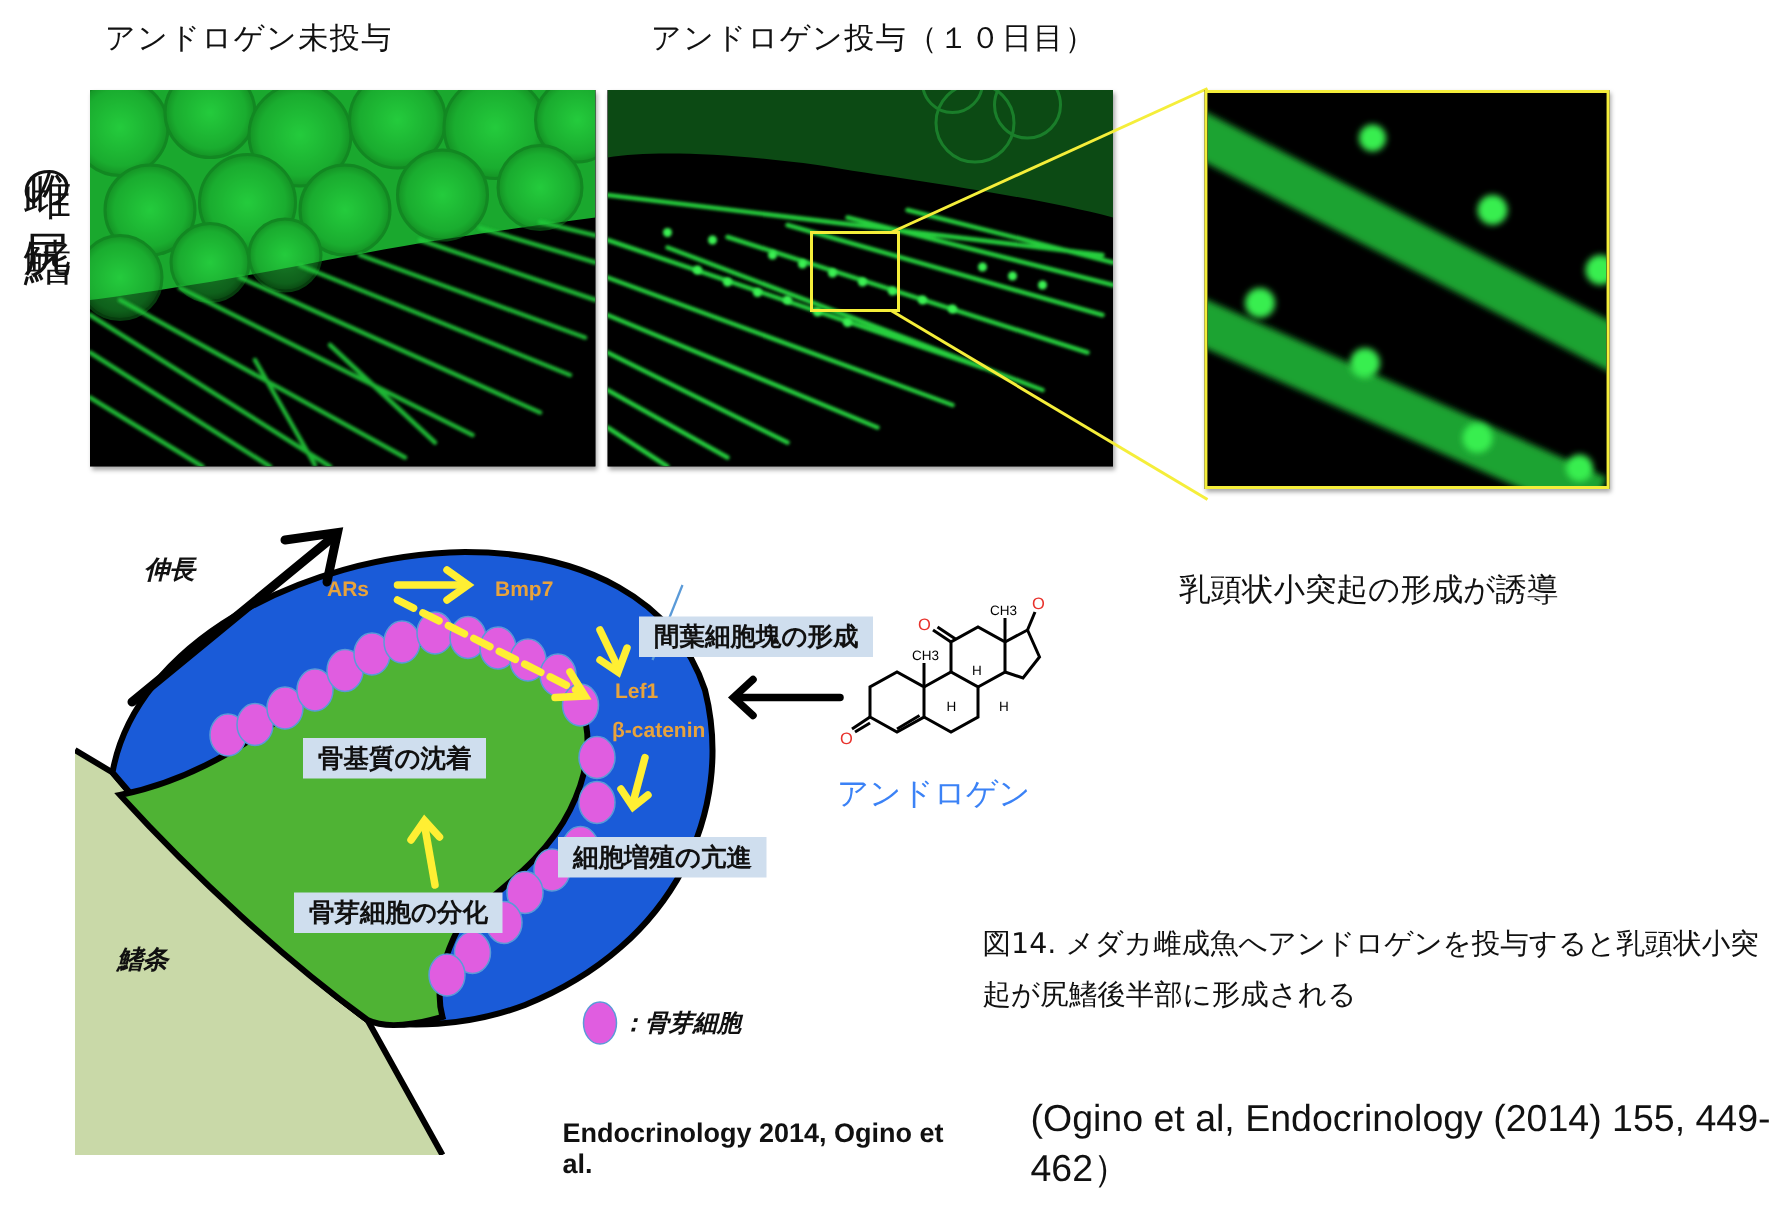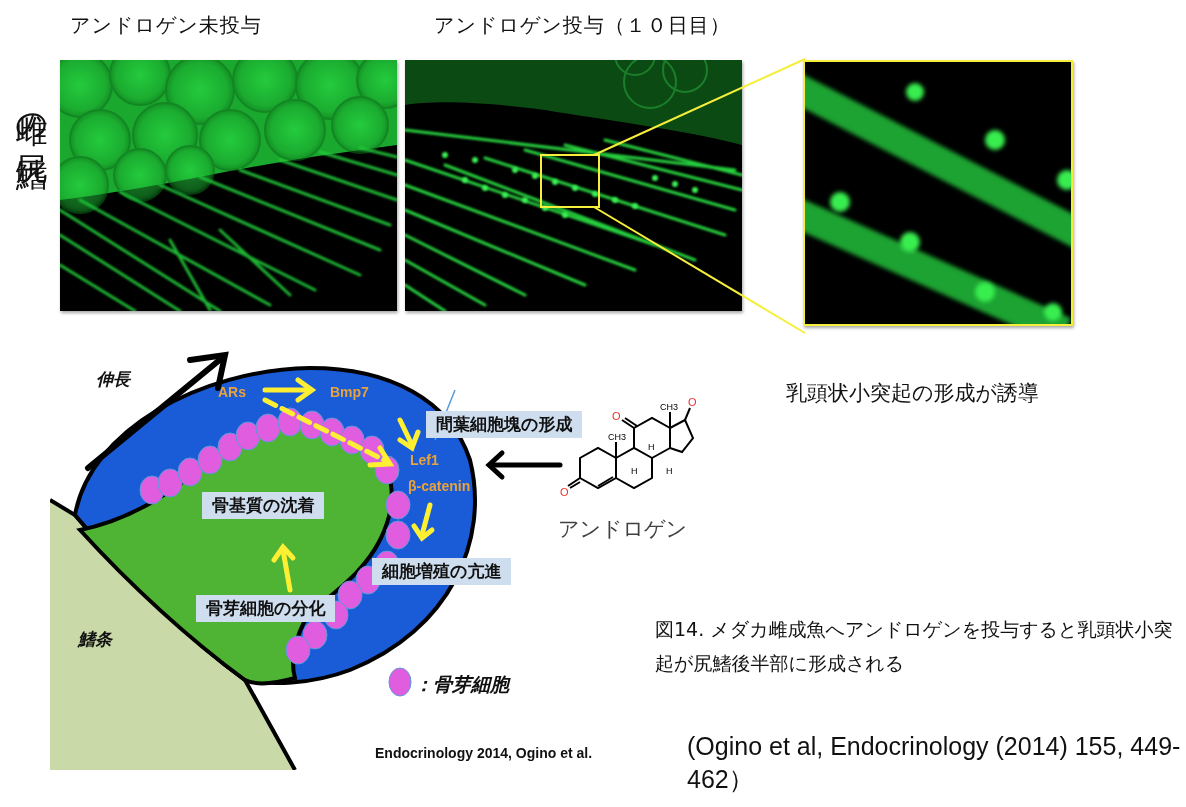--- a/index.html
+++ b/index.html
@@ -220,22 +220,22 @@
   <div class="abs small-bold" style="left:46px; top:28px;">伸長</div>
   <div class="abs orange" style="left:168px; top:44px;">ARs</div>
   <div class="abs orange" style="left:280px; top:44px;">Bmp7</div>
   <div class="abs orange" style="left:360px; top:112px;text-align:right;">Lef1</div>
   <div class="abs orange" style="left:358px; top:138px;">β-catenin</div>
   <div class="abs diagram-box" style="left:376px; top:23px;margin-top:48px;">間葉細胞塊の形成</div>
   <div class="abs diagram-box" style="left:152px; top:152px;font-family:Liberation Serif, serif;">骨基質の沈着</div>
   <div class="abs diagram-box" style="left:322px; top:218px;">細胞増殖の亢進</div>
   <div class="abs diagram-box" style="left:146px; top:255px;">骨芽細胞の分化</div>
   <div class="abs small-bold" style="left:28px; top:288px;">鰭条</div>
-  <div class="abs small-bold" style="left:364px; top:332px; font-size:19px;text-align:center;">：骨芽細胞</div>
-  <div class="abs" style="left:325px; top:405px; font-size:14px; font-weight:bold; font-family:'Liberation Sans',sans-serif;">Endocrinology 2014, Ogino et al.</div>
+  <div class="abs small-bold" style="left:364px; top:332px; font-size:16px;text-align:center;">：骨芽細胞</div>
+  <div class="abs" style="left:325px; top:405px; font-size:18px; font-weight:bold; font-family:'Liberation Sans',sans-serif;">Endocrinology 2014, Ogino et al.</div>
 
   <svg class="abs" style="left:510px; top:50px;" width="140" height="130" viewBox="0 0 140 130">
     <g stroke="#000" stroke-width="2" fill="none">
       <polyline points="20,88 20,68 38,58 56,68 56,88 38,98 20,88"></polyline>
       <line x1="38" y1="96" x2="53" y2="87"></line>
       <polyline points="56,68 74,58 92,68 92,88 74,98 56,88"></polyline>
       <polyline points="74,58 74,38 92,28 110,38 110,58 92,68"></polyline>
       <polyline points="110,38 125,30 133,48 122,62 110,58"></polyline>
       <line x1="20" y1="88" x2="8" y2="96"></line>
         <line x1="20" y1="92" x2="10" y2="98"></line>
@@ -247,17 +247,17 @@
     </g>
     <text x="0" y="106" font-size="11" fill="#e8322c" font-family="Liberation Sans, sans-serif">O</text>
     <text x="52" y="30" font-size="11" fill="#e8322c" font-family="Liberation Sans, sans-serif">O</text>
     <text x="128" y="16" font-size="11" fill="#e8322c" font-family="Liberation Sans, sans-serif">O</text>
     <text x="48" y="50" font-size="9" font-family="Liberation Sans, sans-serif">CH3</text>
     <text x="100" y="20" font-size="9" font-family="Liberation Sans, sans-serif">CH3</text>
     <text x="71" y="84" font-size="9" font-family="Liberation Sans, sans-serif">H</text>
     <text x="88" y="60" font-size="9" font-family="Liberation Sans, sans-serif">H</text>
     <text x="106" y="84" font-size="9" font-family="Liberation Sans, sans-serif">H</text>
   </svg>
-  <div class="abs" style="left:508px; top:175px; font-size:21px; color:#404040; white-space:nowrap;font-family:Liberation Mono, monospace;">アンドロゲン</div>
+  <div class="abs" style="left:508px; top:175px; font-size:21px; color:#3b82f6; white-space:nowrap;font-family:Liberation Mono, monospace;">アンドロゲン</div>
 </div>
 
 <div class="abs fig-caption" style="left:655px; top:612px; width:520px;">図14. メダカ雌成魚へアンドロゲンを投与すると乳頭状小突起が尻鰭後半部に形成される</div>
 <div class="abs fig-ref" style="left:655px; top:730px; width:520px;margin-left:32px;">(Ogino et al, Endocrinology (2014) 155, 449-462）</div>
 
 </body></html>

